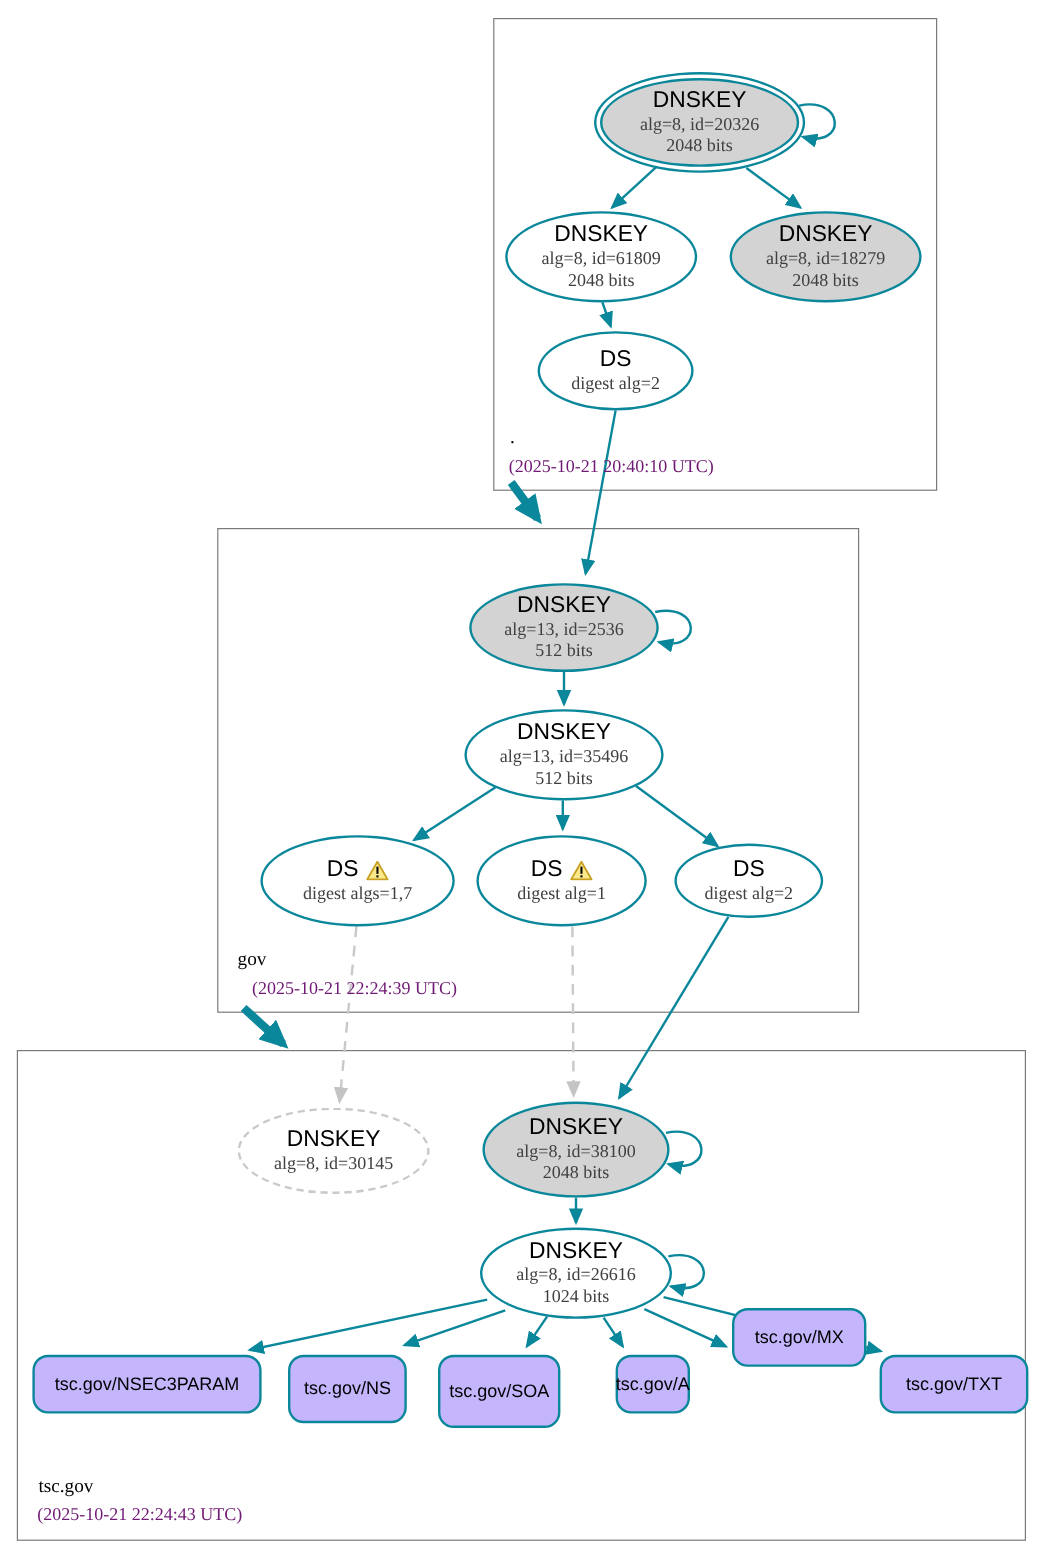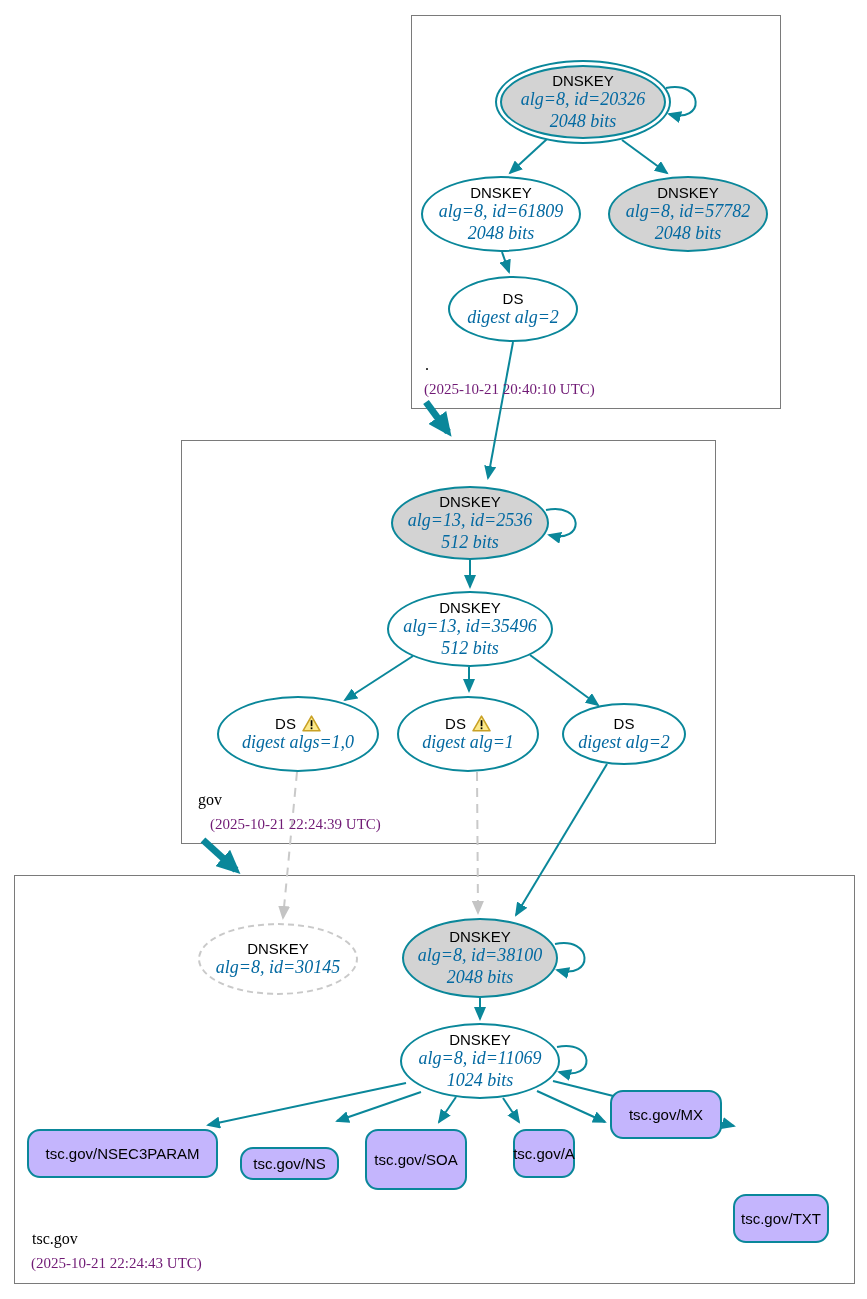--- a/index.html
+++ b/index.html
@@ -66,34 +66,33 @@
     border-radius:50%;
     background:#d3d3d3;
     display:flex;
     flex-direction:column;
     align-items:center;
     justify-content:center;
     text-align:center;
   }
   .ntitle{
     font-family:"Liberation Sans", sans-serif;
-    font-size:15px;
+    font-size:19px;
     color:#000;
     line-height:1.15;
     display:flex;
     align-items:center;
     gap:6px;
   }
   .ndetail{
     font-family:"Liberation Serif", serif;
-    font-size:18px;
-    color:#0369a1;
+    font-size:15px;
+    color:#404040;
     line-height:1.2;
     white-space:nowrap;
-    font-style:italic;
   }
   .rrset{
     position:absolute;
     box-sizing:border-box;
     border:2px solid #0a879a;
     border-radius:13px;
     background:#c4b5fd;
     display:flex;
     align-items:center;
     justify-content:center;
@@ -175,21 +174,21 @@
   </div>
 
   <div class="node" style="left:421px;top:176px;width:160px;height:76px;">
     <div class="ntitle">DNSKEY</div>
     <div class="ndetail">alg=8, id=61809</div>
     <div class="ndetail">2048 bits</div>
   </div>
 
   <div class="node gray" style="left:608px;top:176px;width:160px;height:76px;">
     <div class="ntitle">DNSKEY</div>
-    <div class="ndetail">alg=8, id=57782</div>
+    <div class="ndetail">alg=8, id=18279</div>
     <div class="ndetail">2048 bits</div>
   </div>
 
   <div class="node" style="left:448px;top:276px;width:130px;height:66px;">
     <div class="ntitle">DS</div>
     <div class="ndetail">digest alg=2</div>
   </div>
 
   <div class="node gray" style="left:391px;top:486px;width:158px;height:74px;">
     <div class="ntitle">DNSKEY</div>
@@ -205,21 +204,21 @@
 
   <div class="node" style="left:217px;top:696px;width:162px;height:76px;">
     <div class="ntitle">
       <span>DS</span>
       <svg class="warn-icon" width="19" height="17" viewBox="0 0 19 17">
         <path d="M9.5 1.2 L18 15.8 H1 Z" fill="#fbe98c" stroke="#c9a125" stroke-width="1.6" stroke-linejoin="round"></path>
         <rect x="8.7" y="5.2" width="1.7" height="6" fill="#000"></rect>
         <rect x="8.7" y="12.4" width="1.7" height="1.8" fill="#000"></rect>
       </svg>
     </div>
-    <div class="ndetail">digest algs=1,0</div>
+    <div class="ndetail">digest algs=1,7</div>
   </div>
 
   <div class="node" style="left:397px;top:696px;width:142px;height:76px;">
     <div class="ntitle">
       <span>DS</span>
       <svg class="warn-icon" width="19" height="17" viewBox="0 0 19 17">
         <path d="M9.5 1.2 L18 15.8 H1 Z" fill="#fbe98c" stroke="#c9a125" stroke-width="1.6" stroke-linejoin="round"></path>
         <rect x="8.7" y="5.2" width="1.7" height="6" fill="#000"></rect>
         <rect x="8.7" y="12.4" width="1.7" height="1.8" fill="#000"></rect>
       </svg>
@@ -238,24 +237,24 @@
   </div>
 
   <div class="node gray" style="left:402px;top:918px;width:156px;height:80px;">
     <div class="ntitle">DNSKEY</div>
     <div class="ndetail">alg=8, id=38100</div>
     <div class="ndetail">2048 bits</div>
   </div>
 
   <div class="node" style="left:400px;top:1023px;width:160px;height:76px;">
     <div class="ntitle">DNSKEY</div>
-    <div class="ndetail">alg=8, id=11069</div>
+    <div class="ndetail">alg=8, id=26616</div>
     <div class="ndetail">1024 bits</div>
   </div>
 
   <div class="rrset" style="left:27px;top:1129px;width:191px;height:49px;">tsc.gov/NSEC3PARAM</div>
-  <div class="rrset" style="left:240px;top:1129px;width:99px;height:33px;margin-top:18px;">tsc.gov/NS</div>
+  <div class="rrset" style="left:240px;top:1129px;width:99px;height:57px;">tsc.gov/NS</div>
   <div class="rrset" style="left:365px;top:1129px;width:102px;height:61px;">tsc.gov/SOA</div>
   <div class="rrset" style="left:513px;top:1129px;width:62px;height:49px;">tsc.gov/A</div>
   <div class="rrset" style="left:610px;top:1090px;width:112px;height:49px;">tsc.gov/MX</div>
-  <div class="rrset" style="left:733px;top:1194px;width:96px;height:49px;">tsc.gov/TXT</div>
+  <div class="rrset" style="left:733px;top:1129px;width:124px;height:49px;">tsc.gov/TXT</div>
 
 </div>
 
 </body></html>

